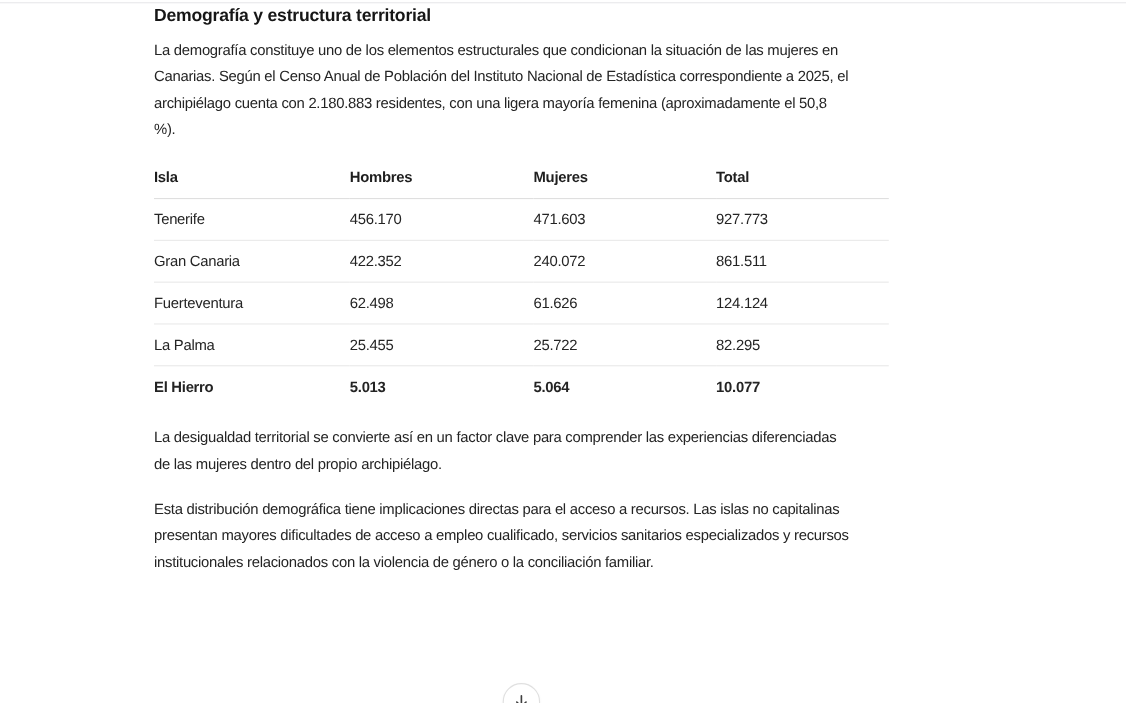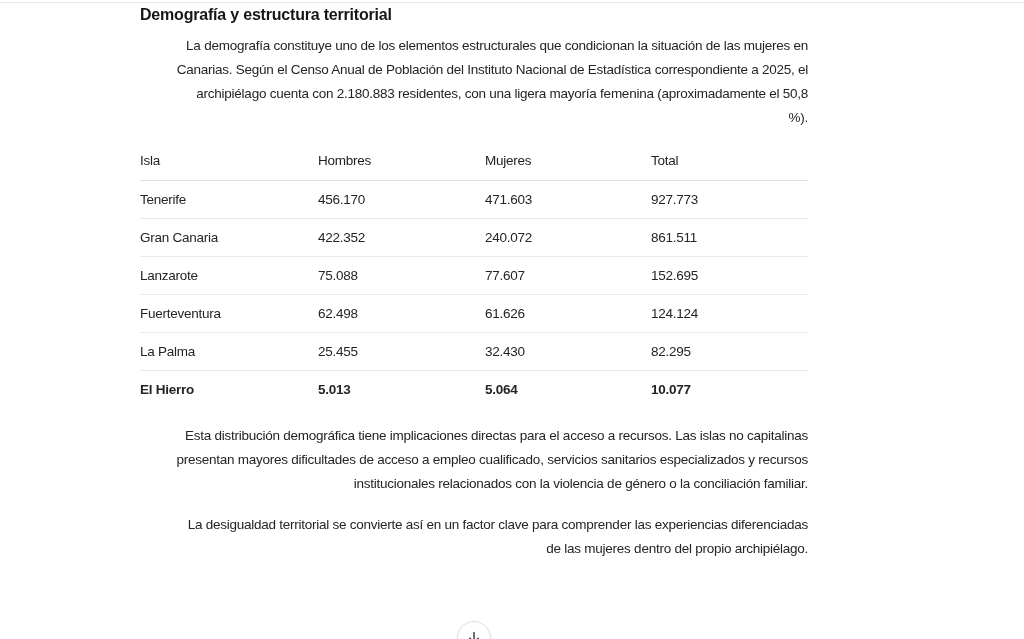--- a/index.html
+++ b/index.html
@@ -40,34 +40,33 @@
     letter-spacing: -0.2px;
     margin: 2px 0 6px 0;
   }
   .para {
     font-size: 13.5px;
     line-height: 24px;
     letter-spacing: -0.25px;
     white-space: pre;
     margin: 0 0 17px 0;
     color: #242424;
-    text-align: right;
   }
   table.pop-table {
     border-collapse: collapse;
     table-layout: fixed;
     width: 668px;
     margin: 5px 0 16px 0;
     font-size: 13.5px;
     letter-spacing: -0.25px;
     color: #242424;
   }
   table.pop-table th {
     text-align: left;
-    font-weight: 400;
+    font-weight: 700;
     padding: 6px 0 12px 0;
     border-bottom: 1px solid #dfdfdf;
     color: #1f1f1f;
   }
   table.pop-table td {
     text-align: left;
     padding: 11px 0;
     border-bottom: 1px solid #e9e9e9;
     margin-left: 16px;
   }
@@ -132,51 +131,45 @@
           <td>471.603</td>
           <td>927.773</td>
         </tr>
         <tr>
           <td>Gran Canaria</td>
           <td>422.352</td>
           <td>240.072</td>
           <td>861.511</td>
         </tr>
         <tr>
-          <td>Lanzarote</td>
-          <td>75.088</td>
-          <td>77.607</td>
-          <td>152.695</td>
-        </tr>
-        <tr>
           <td>Fuerteventura</td>
           <td>62.498</td>
           <td>61.626</td>
           <td>124.124</td>
         </tr>
         <tr>
           <td>La Palma</td>
           <td>25.455</td>
-          <td>32.430</td>
+          <td>25.722</td>
           <td>82.295</td>
         </tr>
         <tr>
           <td>El Hierro</td>
           <td>5.013</td>
           <td>5.064</td>
           <td>10.077</td>
         </tr>
       </tbody>
   </table>
 
+  <p class="para">La desigualdad territorial se convierte así en un factor clave para comprender las experiencias diferenciadas
+de las mujeres dentro del propio archipiélago.</p>
+
   <p class="para">Esta distribución demográfica tiene implicaciones directas para el acceso a recursos. Las islas no capitalinas
 presentan mayores dificultades de acceso a empleo cualificado, servicios sanitarios especializados y recursos
 institucionales relacionados con la violencia de género o la conciliación familiar.</p>
-
-  <p class="para">La desigualdad territorial se convierte así en un factor clave para comprender las experiencias diferenciadas
-de las mujeres dentro del propio archipiélago.</p>
 </main>
 
 <button class="scroll-btn" aria-label="Scroll to bottom">
   <svg width="16" height="16" viewBox="0 0 16 16" fill="none">
     <path d="M8 2.5 V12 M3.8 8.2 L8 12.4 L12.2 8.2" stroke="#3f3f3f" stroke-width="1.5" stroke-linecap="round" stroke-linejoin="round"></path>
   </svg>
 </button>
 
 </body></html>

